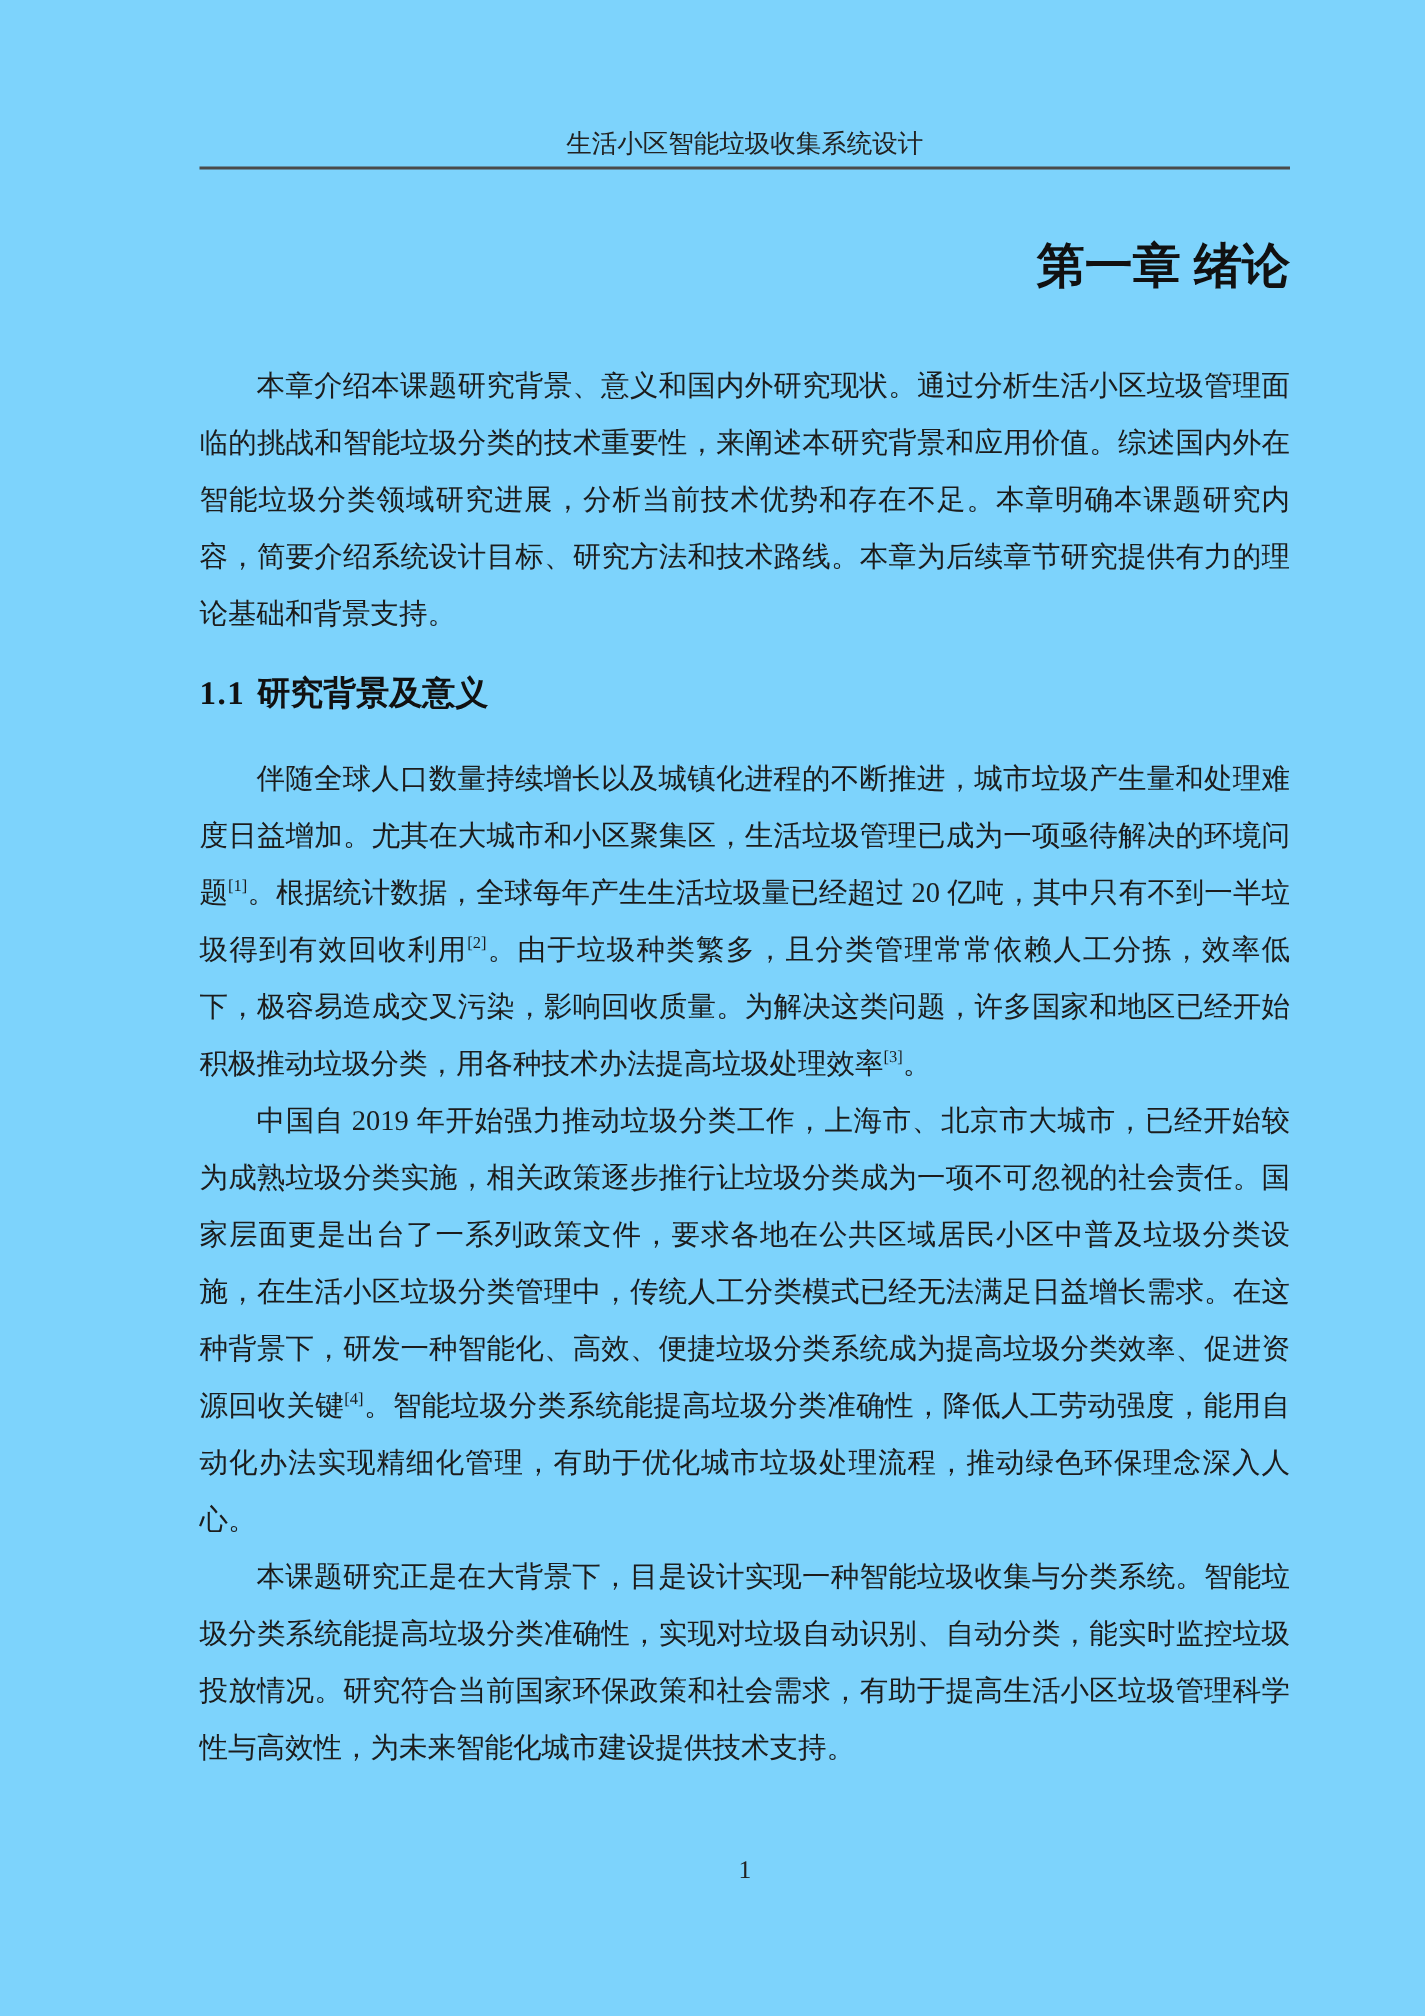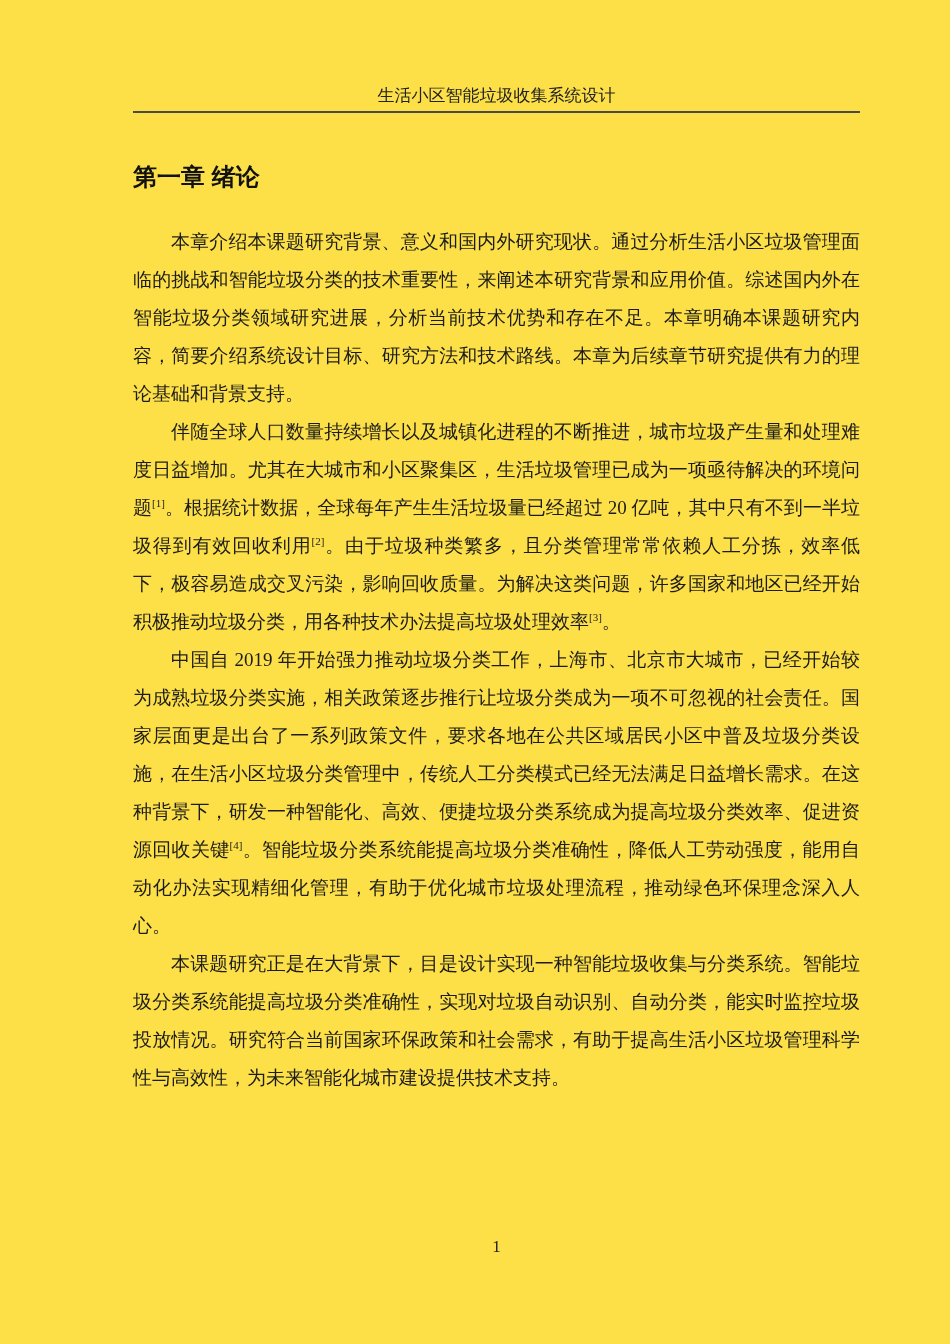--- a/index.html
+++ b/index.html
@@ -5,58 +5,58 @@
   html, body {
     margin: 0;
     padding: 0;
     background: #ffffff;
   }
   .page {
     position: relative;
     width: 950px;
     height: 1344px;
     margin: 0 auto;
-    background: #fde047;
+    background: #7dd3fc;
     box-sizing: border-box;
     padding: 84px 90px 0 133px;
     font-family: "Liberation Serif", "DejaVu Serif", serif;
     color: #1c1c1c;
     overflow: hidden;
   }
   .running-head {
     text-align: center;
     font-size: 17px;
     line-height: 24px;
     color: #222222;
   }
   .header-rule {
     border: none;
     border-top: 2px solid #4a4a4a;
     margin: 3px 0 0 0;
     height: 0;
   }
   .chapter-title {
     margin: 44px 0 0 0;
-    text-align: left;
-    font-size: 24px;
+    text-align: right;
+    font-size: 32px;
     line-height: 40px;
     font-weight: bold;
     font-family: "Liberation Sans", "DejaVu Sans", sans-serif;
     color: #111111;
   }
   .body-text p {
     margin: 0;
     font-size: 19px;
     line-height: 38px;
     text-align: justify;
     text-indent: 2em;
     color: #1c1c1c;
   }
   .body-text p.first-after-title {
-    margin-top: 26px;
+    margin-top: 42px;
   }
   .section-heading {
     margin: 17px 0 23px 0;
     font-size: 22px;
     line-height: 32px;
     font-weight: bold;
     color: #111111;
     font-family: "Liberation Sans", "DejaVu Sans", sans-serif;
   }
   .section-heading .heading-number {
@@ -91,20 +91,23 @@
   </div>
 
   <hr class="header-rule">
 
   <h1 class="chapter-title">第一章 绪论</h1>
 
   <div class="body-text">
 
     <p class="first-after-title">本章介绍本课题研究背景、意义和国内外研究现状。通过分析生活小区垃圾管理面临的挑战和智能垃圾分类的技术重要性，来阐述本研究背景和应用价值。综述国内外在智能垃圾分类领域研究进展，分析当前技术优势和存在不足。本章明确本课题研究内容，简要介绍系统设计目标、研究方法和技术路线。本章为后续章节研究提供有力的理论基础和背景支持。</p>
 
+    <h2 class="section-heading">
+      <span class="heading-number">1.1</span><span>研究背景及意义</span>
+    </h2>
 
     <p>伴随全球人口数量持续增长以及城镇化进程的不断推进，城市垃圾产生量和处理难度日益增加。尤其在大城市和小区聚集区，生活垃圾管理已成为一项亟待解决的环境问题<sup class="ref">[1]</sup>。根据统计数据，全球每年产生生活垃圾量已经超过 20 亿吨，其中只有不到一半垃圾得到有效回收利用<sup class="ref">[2]</sup>。由于垃圾种类繁多，且分类管理常常依赖人工分拣，效率低下，极容易造成交叉污染，影响回收质量。为解决这类问题，许多国家和地区已经开始积极推动垃圾分类，用各种技术办法提高垃圾处理效率<sup class="ref">[3]</sup>。</p>
 
     <p>中国自 2019 年开始强力推动垃圾分类工作，上海市、北京市大城市，已经开始较为成熟垃圾分类实施，相关政策逐步推行让垃圾分类成为一项不可忽视的社会责任。国家层面更是出台了一系列政策文件，要求各地在公共区域居民小区中普及垃圾分类设施，在生活小区垃圾分类管理中，传统人工分类模式已经无法满足日益增长需求。在这种背景下，研发一种智能化、高效、便捷垃圾分类系统成为提高垃圾分类效率、促进资源回收关键<sup class="ref">[4]</sup>。智能垃圾分类系统能提高垃圾分类准确性，降低人工劳动强度，能用自动化办法实现精细化管理，有助于优化城市垃圾处理流程，推动绿色环保理念深入人心。</p>
 
     <p>本课题研究正是在大背景下，目是设计实现一种智能垃圾收集与分类系统。智能垃圾分类系统能提高垃圾分类准确性，实现对垃圾自动识别、自动分类，能实时监控垃圾投放情况。研究符合当前国家环保政策和社会需求，有助于提高生活小区垃圾管理科学性与高效性，为未来智能化城市建设提供技术支持。</p>
 
   </div>
 
   <div class="page-number">1</div>

